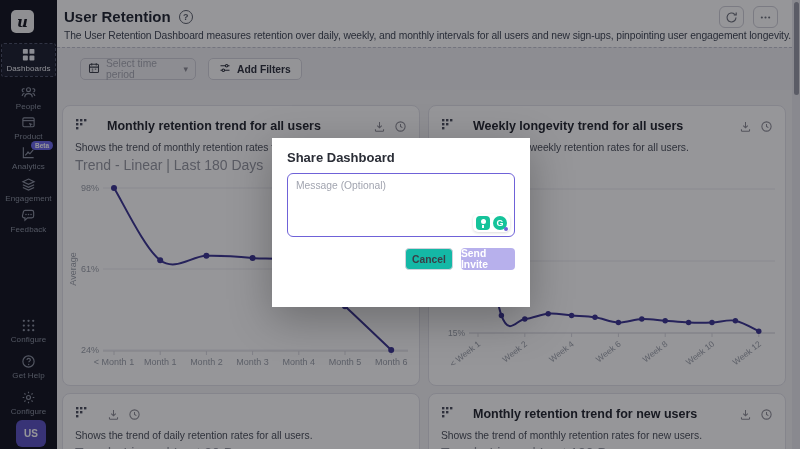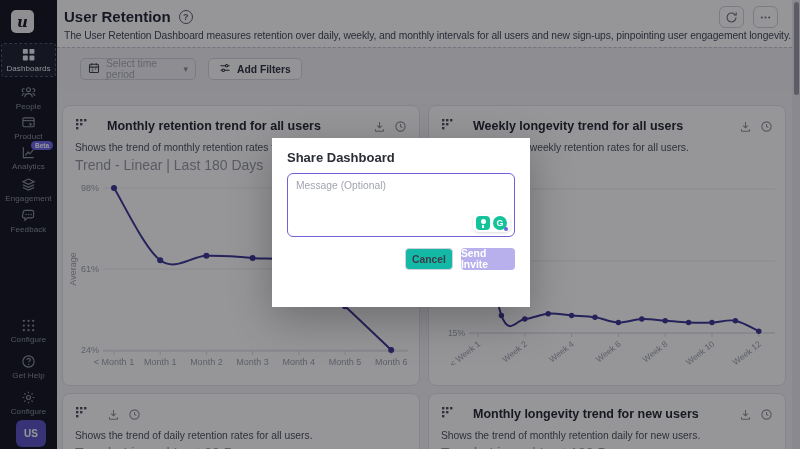--- a/index.html
+++ b/index.html
@@ -412,37 +412,37 @@
     <div class="card c4">
       <div class="card-head">
         <span><svg width="13" height="13" viewBox="0 0 13 13" fill="#4a4e5c">
               <rect x="1" y="1" width="2.4" height="2.4"></rect>
               <rect x="5" y="1" width="2.4" height="2.4"></rect>
               <rect x="9" y="1" width="2.4" height="2.4"></rect>
               <rect x="1" y="5" width="2.4" height="2.4"></rect>
               <rect x="5" y="5" width="2.4" height="2.4"></rect>
               <rect x="1" y="9" width="2.4" height="2.4"></rect>
             </svg></span>
-        <span class="card-title">Monthly longevity trend for new users</span>
+        <span class="card-title">Monthly retention trend for new users</span>
         <span class="card-actions">
           <span>
               <svg width="13" height="13" viewBox="0 0 16 16" fill="none" stroke="currentColor" stroke-width="1.3">
                 <path d="M8 2.5v7M5.2 6.8L8 9.6l2.8-2.8"></path>
                 <path d="M3 11.5v1.3a1 1 0 0 0 1 1h8a1 1 0 0 0 1-1v-1.3"></path>
               </svg>
             </span>
           <span>
               <svg width="13" height="13" viewBox="0 0 16 16" fill="none" stroke="currentColor" stroke-width="1.3">
                 <circle cx="8" cy="8" r="5.7"></circle>
                 <path d="M8 4.8V8l2.3 1.4"></path>
               </svg>
             </span>
         </span>
       </div>
-      <div class="card-desc">Shows the trend of monthly retention daily for new users.</div>
+      <div class="card-desc">Shows the trend of monthly retention rates for new users.</div>
       <div class="card-meta">Trend - Linear | Last 180 Days</div>
     </div>
 
   </div>
 </div>
 
 <div class="sb-track">
   <div class="sb-thumb"></div>
 </div>
 

